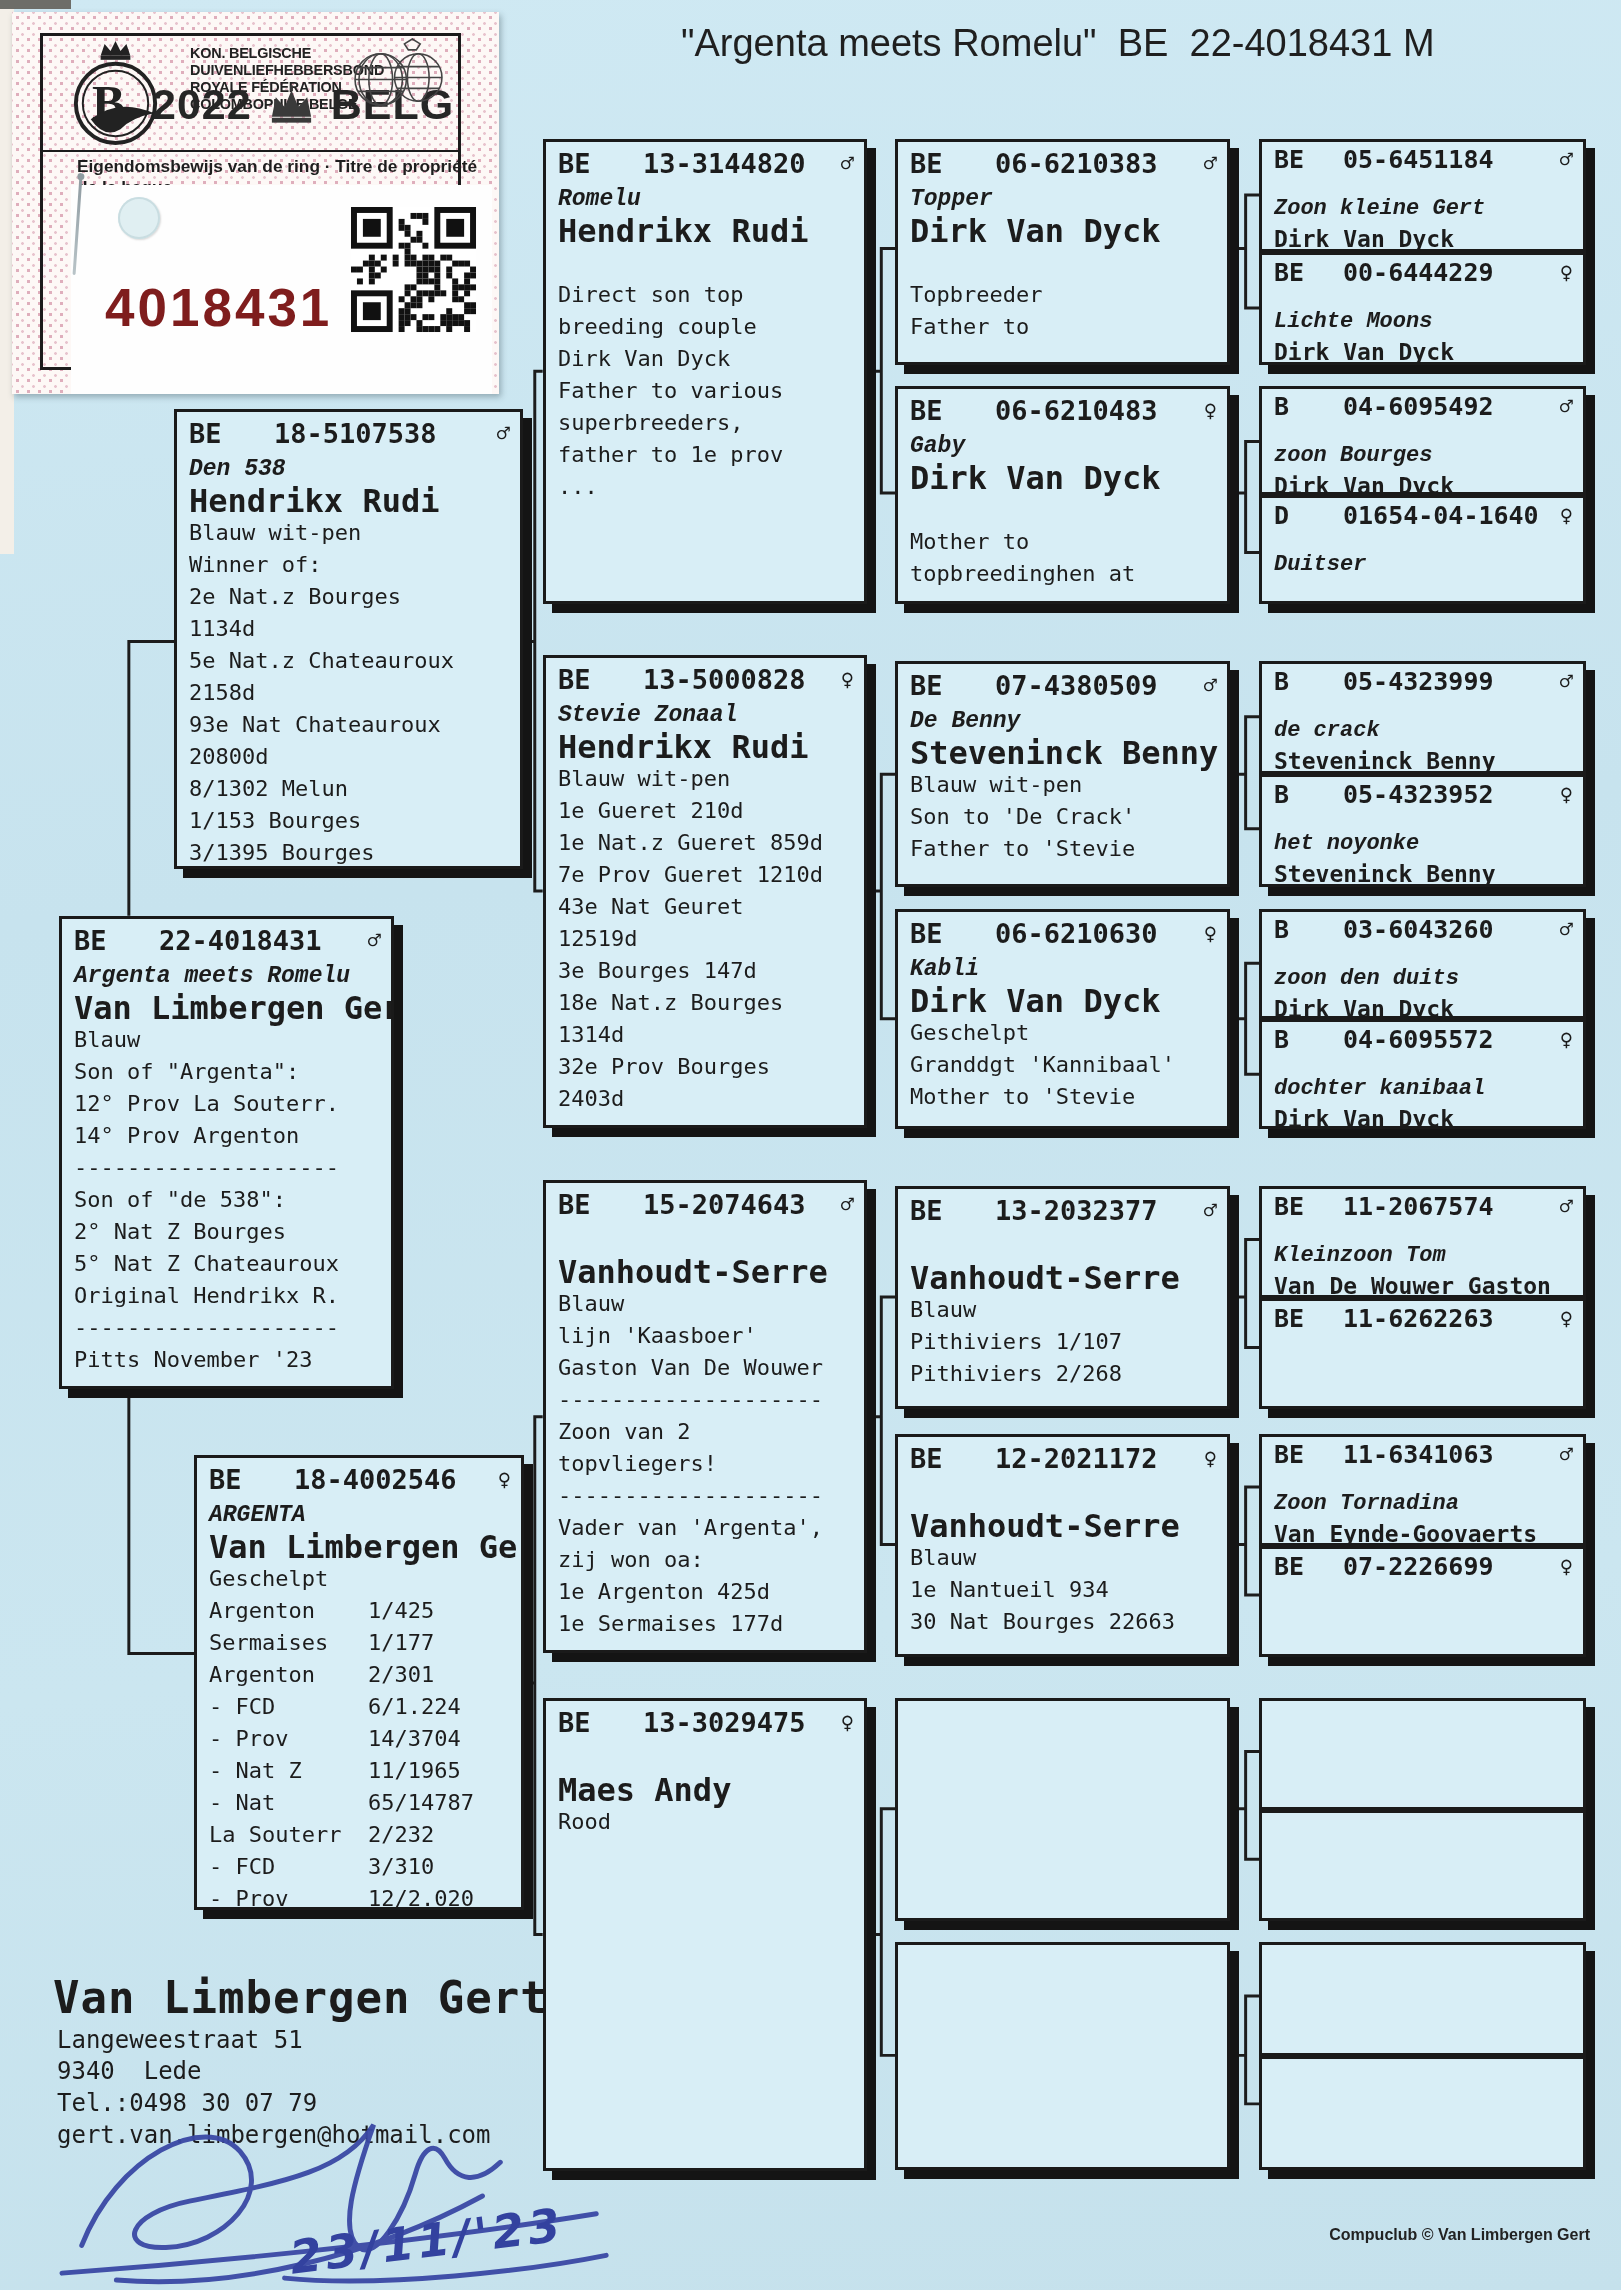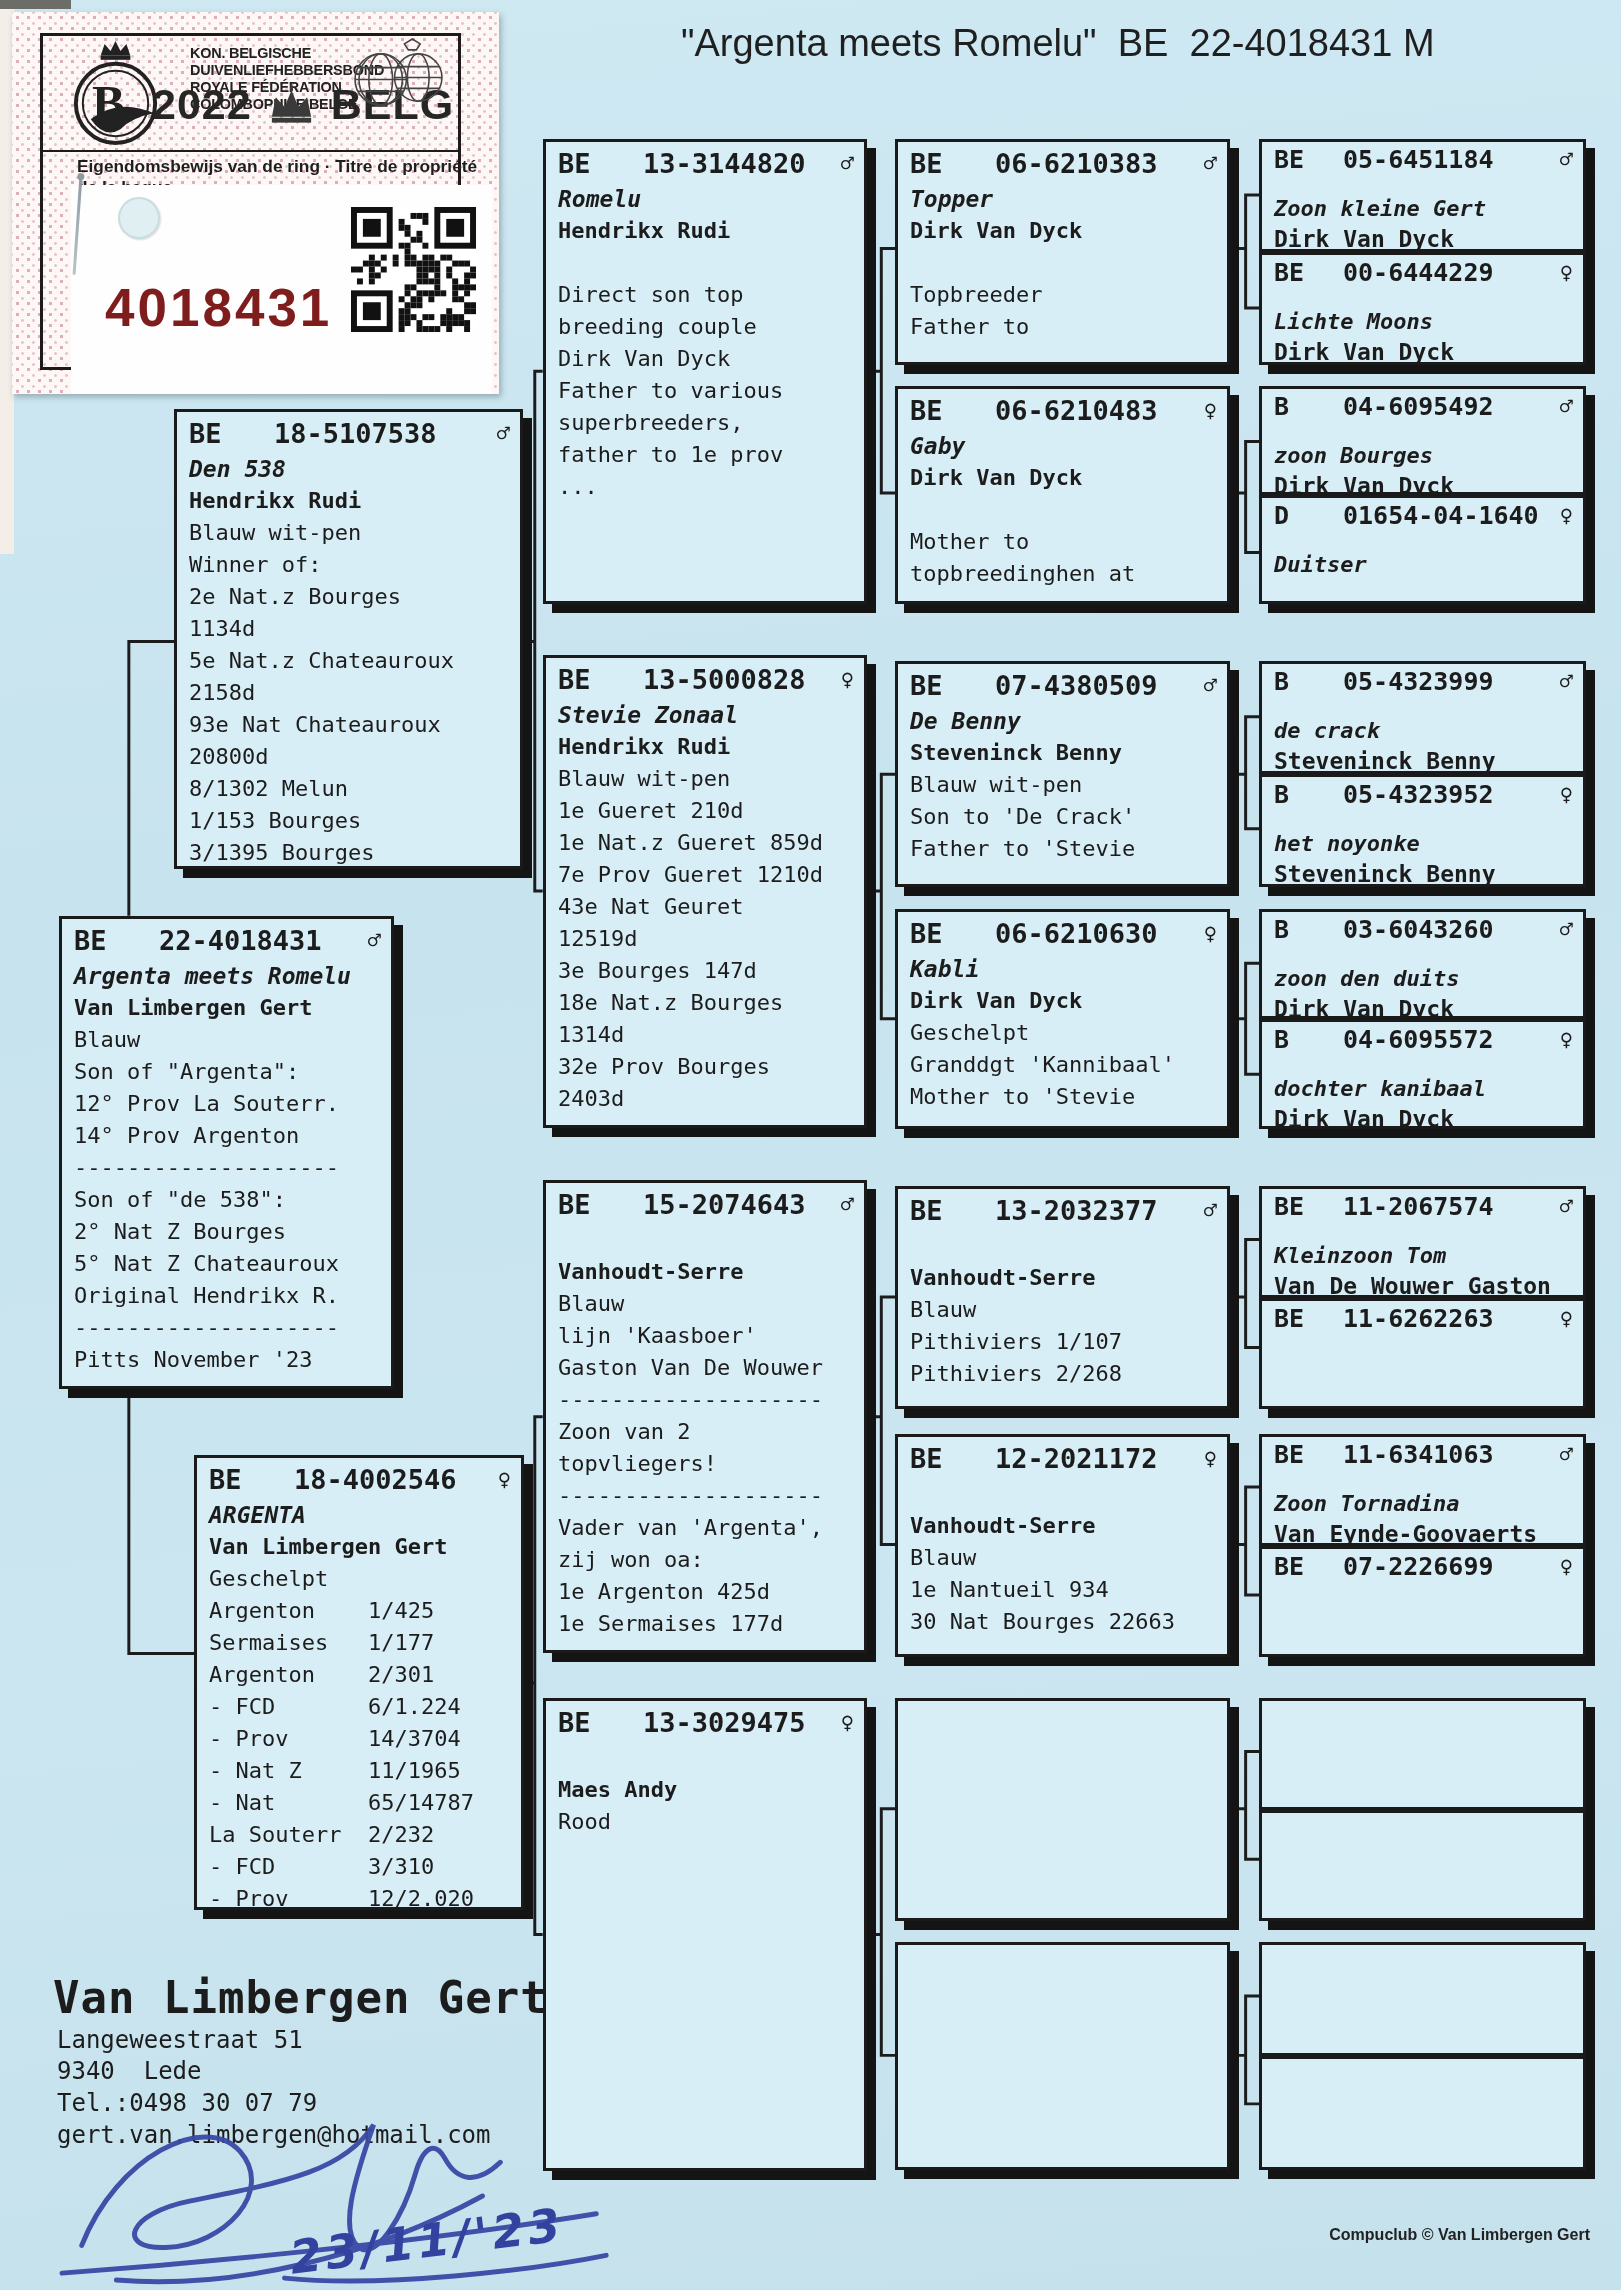--- a/index.html
+++ b/index.html
@@ -37,22 +37,22 @@
 
   
   #connectors{position:absolute;left:0;top:0;pointer-events:none;}
   .pbox{position:absolute;box-sizing:border-box;background:#d8eef6;border:3px solid #1a1a1a;
         box-shadow:9px 9px 0 #141414;padding:3px 8px 0 12px;overflow:hidden;}
   .p4pair{position:absolute;box-sizing:border-box;box-shadow:9px 9px 0 #141414;display:flex;flex-direction:column;}
   .p4box{flex:1;box-sizing:border-box;background:#d8eef6;border:3px solid #1a1a1a;padding:1px 8px 0 12px;overflow:hidden;}
   .ring{display:flex;align-items:center;font-weight:700;font-size:27px;line-height:38px;height:38px;white-space:pre;}
   .ring .cc{min-width:85px;}
   .ring .sex{margin-left:auto;font-size:22px;padding-right:2px;}
-  .bname{font-weight:700;font-style:italic;font-size:23px;line-height:32px;height:32px;white-space:pre;}
-  .fancier{font-weight:700;font-size:22px;line-height:32px;height:32px;white-space:pre;}
+  .bname{font-weight:700;font-style:italic;font-size:23px;line-height:32px;height:32px;white-space:pre;font-family:Liberation Mono, monospace;}
+  .fancier{font-weight:700;font-size:32px;line-height:32px;height:32px;white-space:pre;}
   .bline{font-size:22px;line-height:32px;height:32px;white-space:pre;}
   .p4box .ring{font-size:25px;line-height:33px;height:33px;}
   .p4box .ring .cc{min-width:69px;}
   .p4box .bname{font-size:22px;line-height:30px;height:30px;margin-top:18px;}
   .p4box .fancier{font-size:23px;line-height:30px;height:30px;}
 
   
   .owner-name{position:absolute;left:53px;top:1972px;font-weight:700;font-size:44px;letter-spacing:1px;}
   .owner-line{position:absolute;left:57px;font-size:24px;white-space:pre;}
   .sig-svg{position:absolute;left:57px;top:2097px;}

